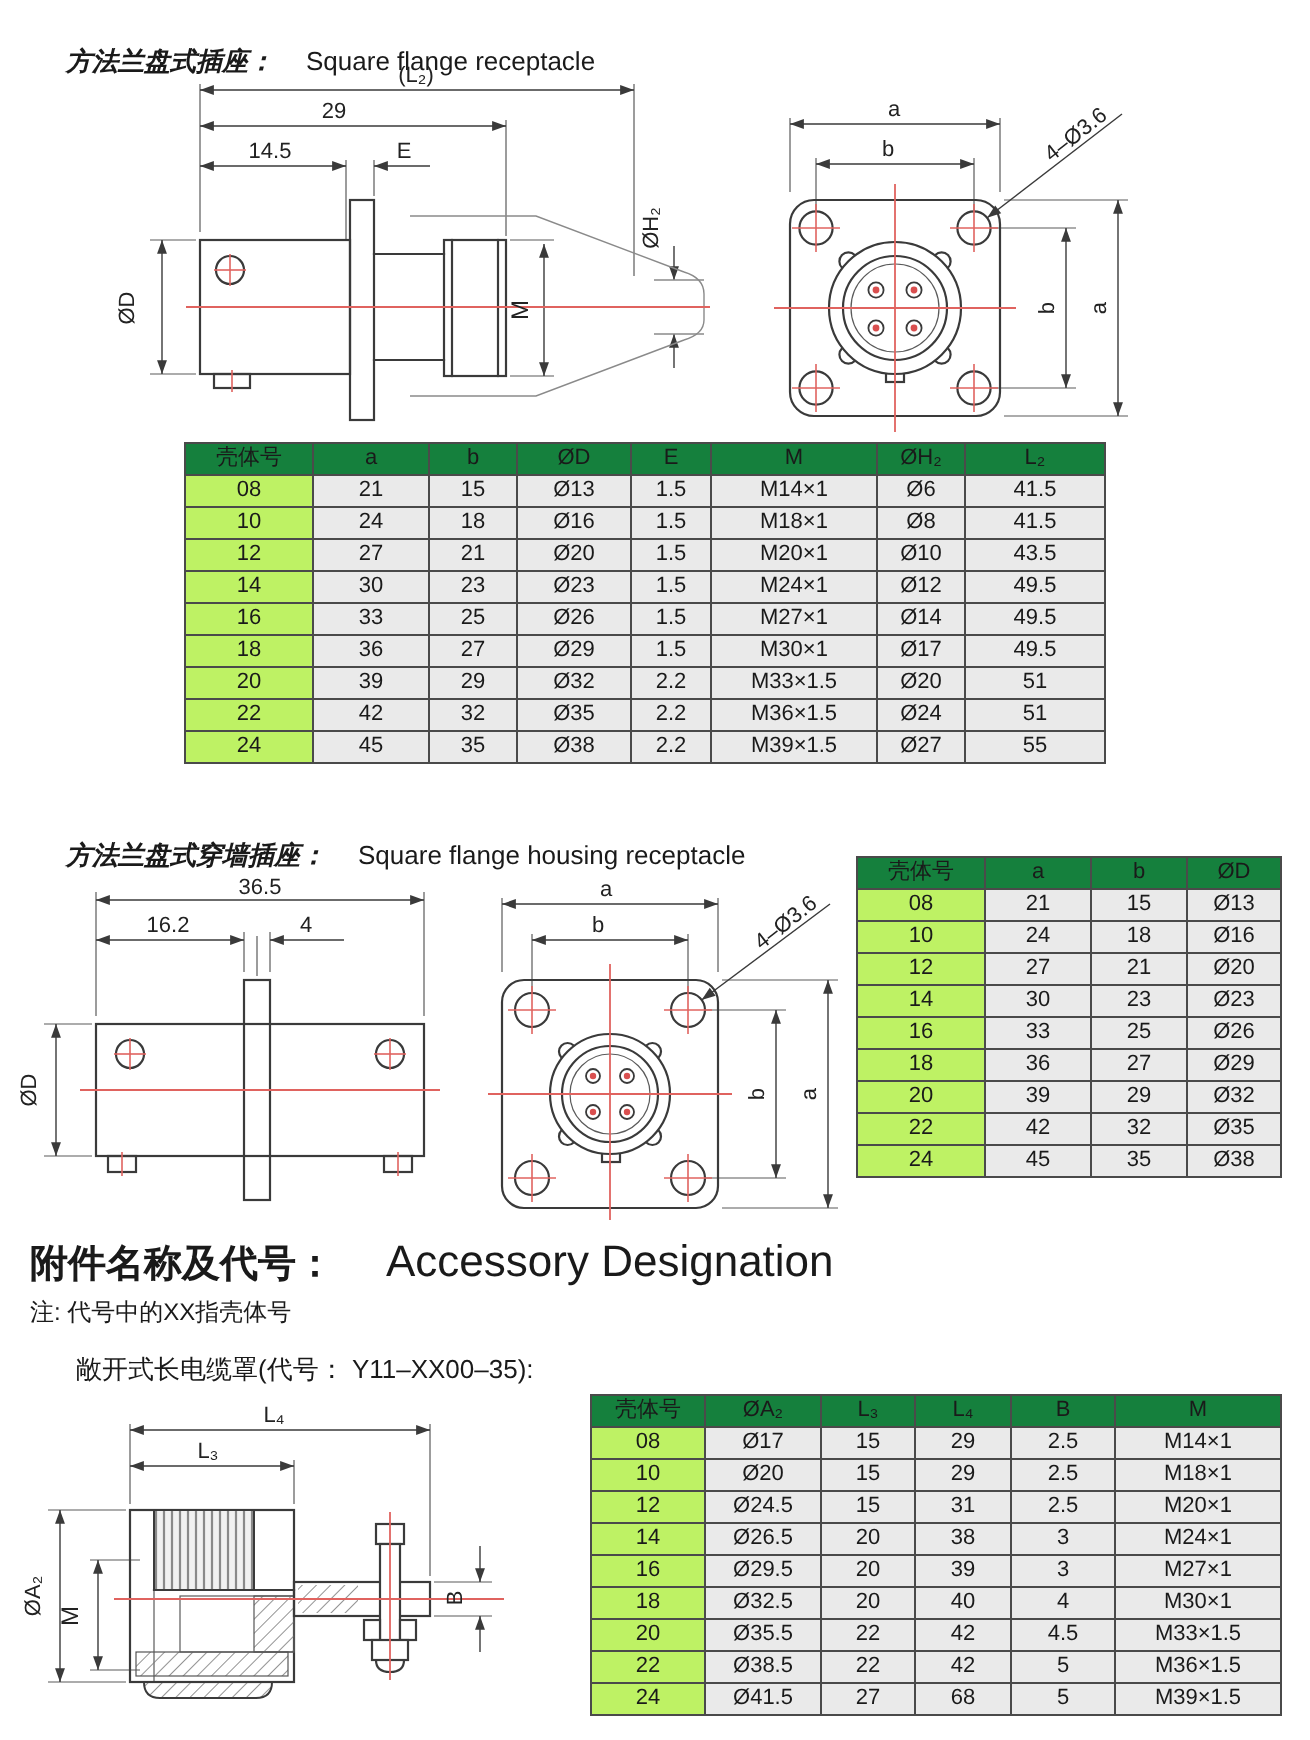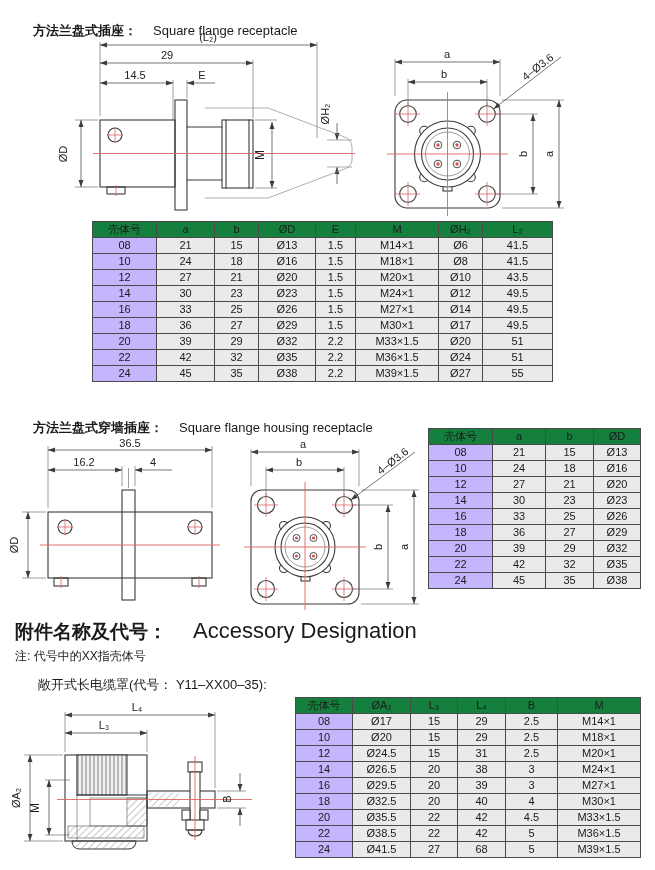--- a/index.html
+++ b/index.html
@@ -1,31 +1,31 @@
 <!DOCTYPE html>
 <html><head>
 <meta charset="utf-8">
 <style>
   html,body{margin:0;padding:0;background:#f7f7f7;}
   #page{position:relative;width:655px;height:870px;background:#ffffff;overflow:hidden;
         font-family:"Liberation Sans","DejaVu Sans",sans-serif;color:#1a1a1a;}
   .abs{position:absolute;}
   .title-row{display:flex;align-items:baseline;gap:16px;font-size:13px;white-space:nowrap;}
-  .title-zh{font-weight:bold;}
+  .title-zh{font-weight:bold;font-style:italic;}
   .title-en{font-weight:normal;margin-top:16px;}
   .h3-zh{font-size:19px;font-weight:bold;}
   .h3-en{font-size:22px;font-weight:normal;}
   .note{font-size:12px;text-align:right;}
   .subtitle{font-size:13px;}
   table.dim{border-collapse:collapse;table-layout:fixed;font-size:11px;}
   table.dim th,table.dim td{border:1px solid #4a4a4a;text-align:center;vertical-align:middle;
       padding:0;height:15px;line-height:15px;font-weight:normal;overflow:hidden;white-space:nowrap;}
   table.dim th{background:#15803d;}
   table.dim td{background:#eaeaea;}
-  table.dim td.first{background:#c4b5fd;}
+  table.dim td.first{background:#bef264;}
   svg{display:block;}
   .ln{stroke:#3a3a3a;stroke-width:1.1;fill:none;stroke-linecap:square;}
   .lnf{stroke:#3a3a3a;stroke-width:1.1;fill:#ffffff;}
   .thin{stroke:#5a5a5a;stroke-width:0.6;fill:none;}
   .dim{stroke:#3a3a3a;stroke-width:0.7;fill:none;}
   .ph{stroke:#8a8a8a;stroke-width:0.7;fill:none;}
   .cl{stroke:#e0635f;stroke-width:0.9;fill:none;}
   .clt{stroke:#e0635f;stroke-width:0.8;fill:none;}
   .txt{font-family:"Liberation Sans","DejaVu Sans",sans-serif;font-size:11px;fill:#222;}
   .txtm{font-family:"Liberation Sans","DejaVu Sans",sans-serif;font-size:12px;fill:#222;}

